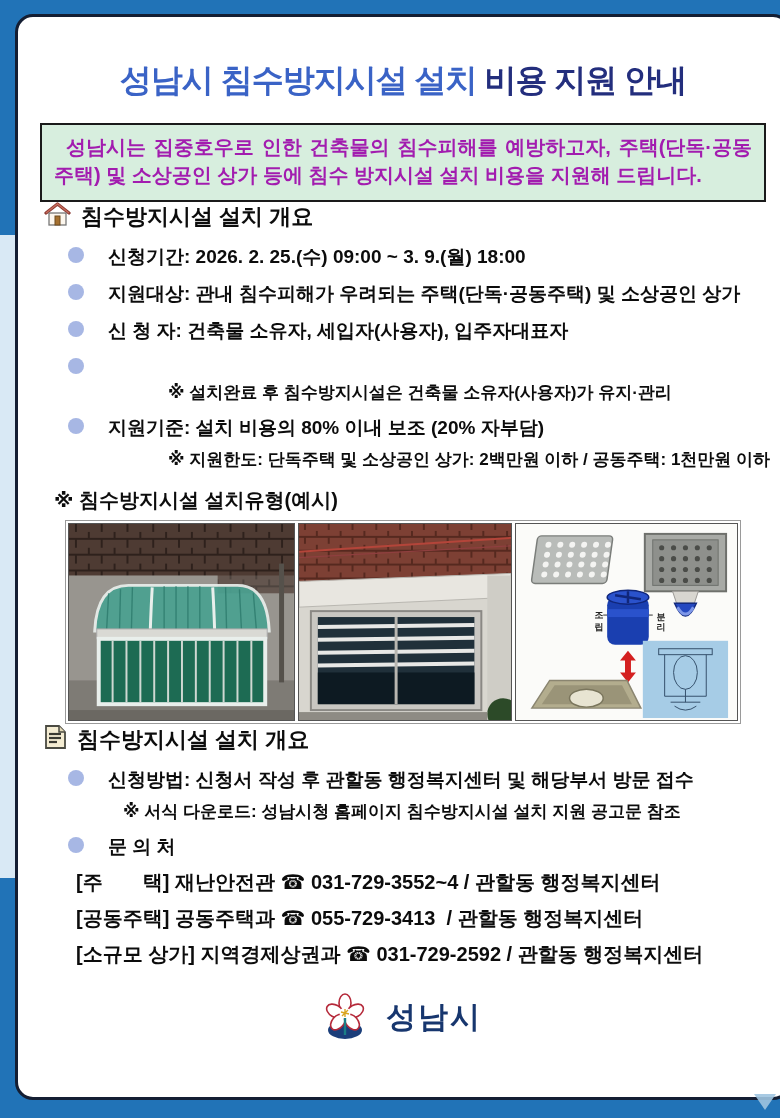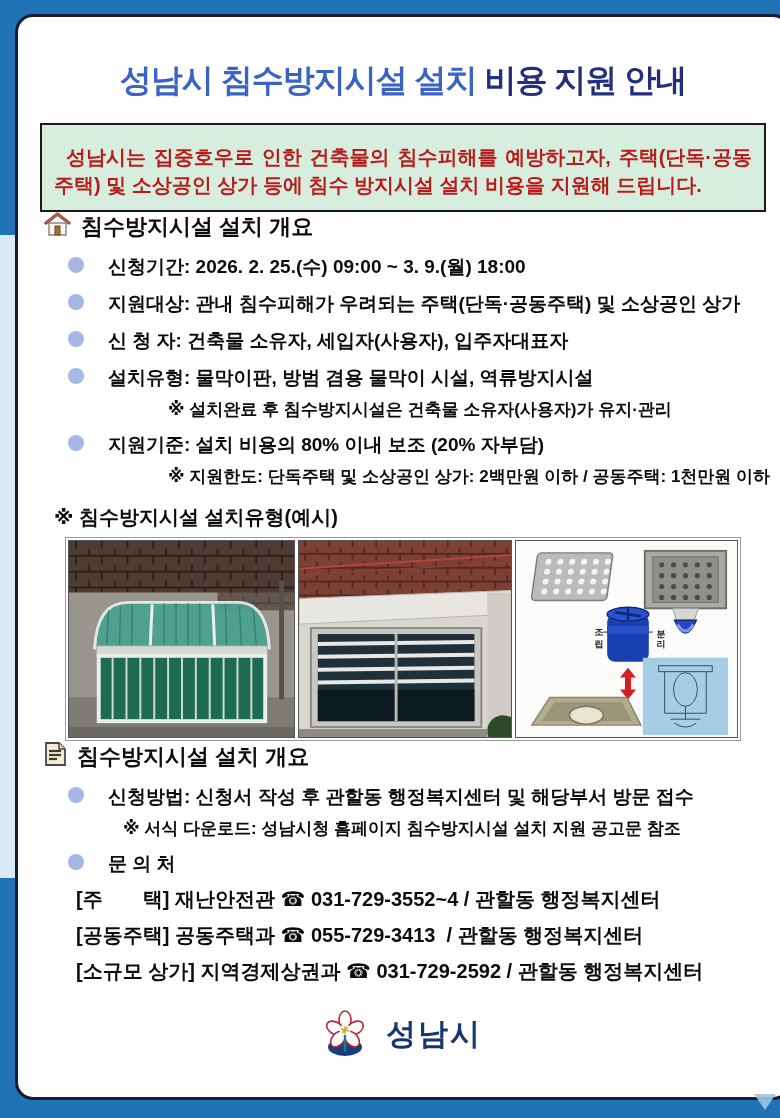--- a/index.html
+++ b/index.html
@@ -17,21 +17,21 @@
     box-sizing:border-box;overflow:hidden;
   }
   .title{
     margin-top:42px;text-align:center;font-size:32px;font-weight:800;
     letter-spacing:-1px;white-space:nowrap;
   }
   .title .t1{color:#3a63c6;}
   .title .t2{color:#232e7d;}
   .intro-box{
     margin:20px 22px 0 22px;border:2px solid #1a1a1a;background:#d7eede;
-    padding:18px 12px 10px 12px;font-size:20px;font-weight:700;color:#b91c1c;
+    padding:8px 12px 10px 12px;font-size:20px;font-weight:700;color:#a21caf;
     line-height:1.42;text-align:justify;text-indent:0.6em;
   }
   .section-heading{
     display:flex;align-items:center;gap:10px;padding-left:26px;
     font-size:22px;font-weight:800;color:#0c0c0c;white-space:nowrap;
   }
   .row{
     display:flex;align-items:flex-start;gap:24px;padding-left:50px;margin-top:11px;
     font-size:19px;font-weight:700;color:#0c0c0c;white-space:nowrap;
   }
@@ -91,21 +91,20 @@
   <div class="row">
     <span class="dot"></span>
     <span>지원대상: 관내 침수피해가 우려되는 주택(단독·공동주택) 및 소상공인 상가</span>
   </div>
   <div class="row">
     <span class="dot"></span>
     <span>신 청 자: 건축물 소유자, 세입자(사용자), 입주자대표자</span>
   </div>
   <div class="row">
     <span class="dot"></span>
-    <span>설치유형: 물막이판, 방범 겸용 물막이 시설, 역류방지시설</span>
   </div>
   <div class="note">※ 설치완료 후 침수방지시설은 건축물 소유자(사용자)가 유지·관리</div>
   <div class="row">
     <span class="dot"></span>
     <span>지원기준: 설치 비용의 80% 이내 보조 (20% 자부담)</span>
   </div>
   <div class="note">※ 지원한도: 단독주택 및 소상공인 상가: 2백만원 이하 / 공동주택: 1천만원 이하</div>
 
   <div class="caption">※ 침수방지시설 설치유형(예시)</div>
 

